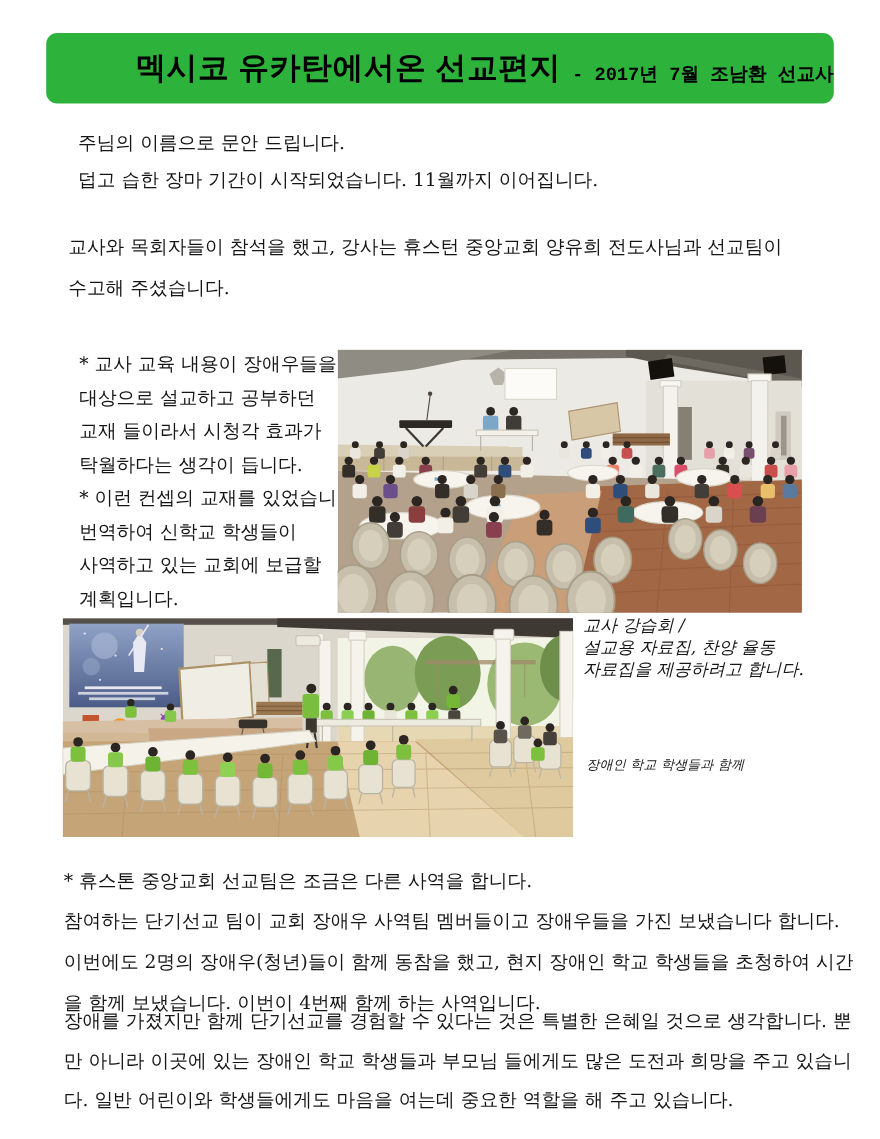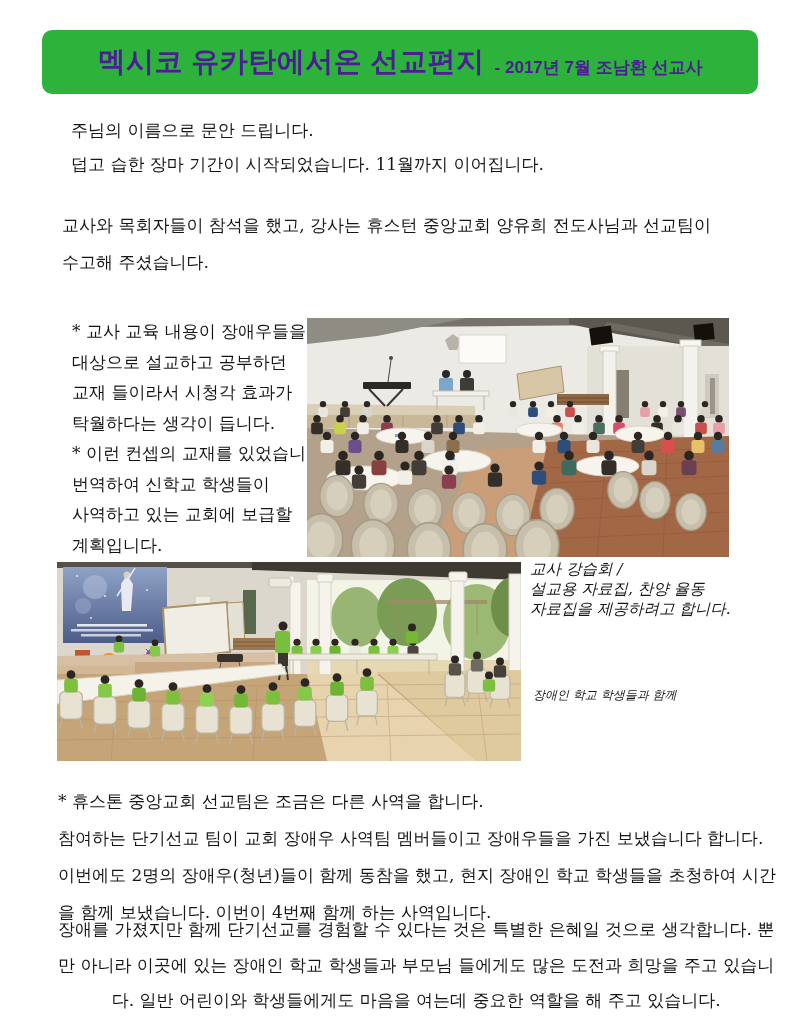--- a/index.html
+++ b/index.html
@@ -6,33 +6,33 @@
   body{
     width:800px;height:1035px;background:#ffffff;position:relative;overflow:hidden;
     font-family:"DejaVu Serif","Liberation Serif",serif;color:#151515;
     -webkit-font-smoothing:antialiased;
   }
   .abs{position:absolute;}
   .tline{white-space:nowrap;}
   
   .banner{
     left:42px;top:30px;width:716px;height:64px;background:#2db23c;border-radius:10px;
-    display:flex;align-items:center;justify-content:center;
-    font-family:"Liberation Sans","DejaVu Sans",sans-serif;font-weight:bold;color:#4c1d95;
+    display:flex;align-items:center;justify-content:flex-end;
+    font-family:"Liberation Sans","DejaVu Sans",sans-serif;font-weight:bold;color:#000000;
   }
   .banner .title-main{font-size:28px;letter-spacing:.5px;}
-  .banner .title-sub{font-size:17px;margin-left:10px;position:relative;top:5px;}
+  .banner .title-sub{font-size:17px;margin-left:10px;position:relative;top:5px;font-family:Liberation Mono, monospace;}
   
   .intro      {left:71px; top:113px; font-size:17px; line-height:34px;}
   .para-work  {left:62px; top:207px; font-size:17px; line-height:37px;}
   .leftcol    {left:72px; top:316px; font-size:17px; line-height:30.5px; width:242px;}
   .caption1   {left:530px;top:559px; font-size:15.5px;line-height:20px; font-style:italic;}
   .caption2   {left:533px;top:687px; font-size:12px; font-style:italic;}
   .para-miss  {left:58px; top:783px; font-size:17px; line-height:37px;}
-  .para-grace {left:58px; top:912px; font-size:17px; line-height:35.6px;text-align:center;}
+  .para-grace {left:58px; top:912px; font-size:17px; line-height:35.6px;}
   
   .photo1{left:307px;top:318px;width:422px;height:239px;}
   .photo2{left:57px; top:562px;width:464px;height:199px;}
   .photo1 svg,.photo2 svg{display:block;width:100%;height:100%;}
 </style>
 </head>
 <body>
 
 <div class="abs banner">
   <span class="title-main">멕시코 유카탄에서온 선교편지</span>

